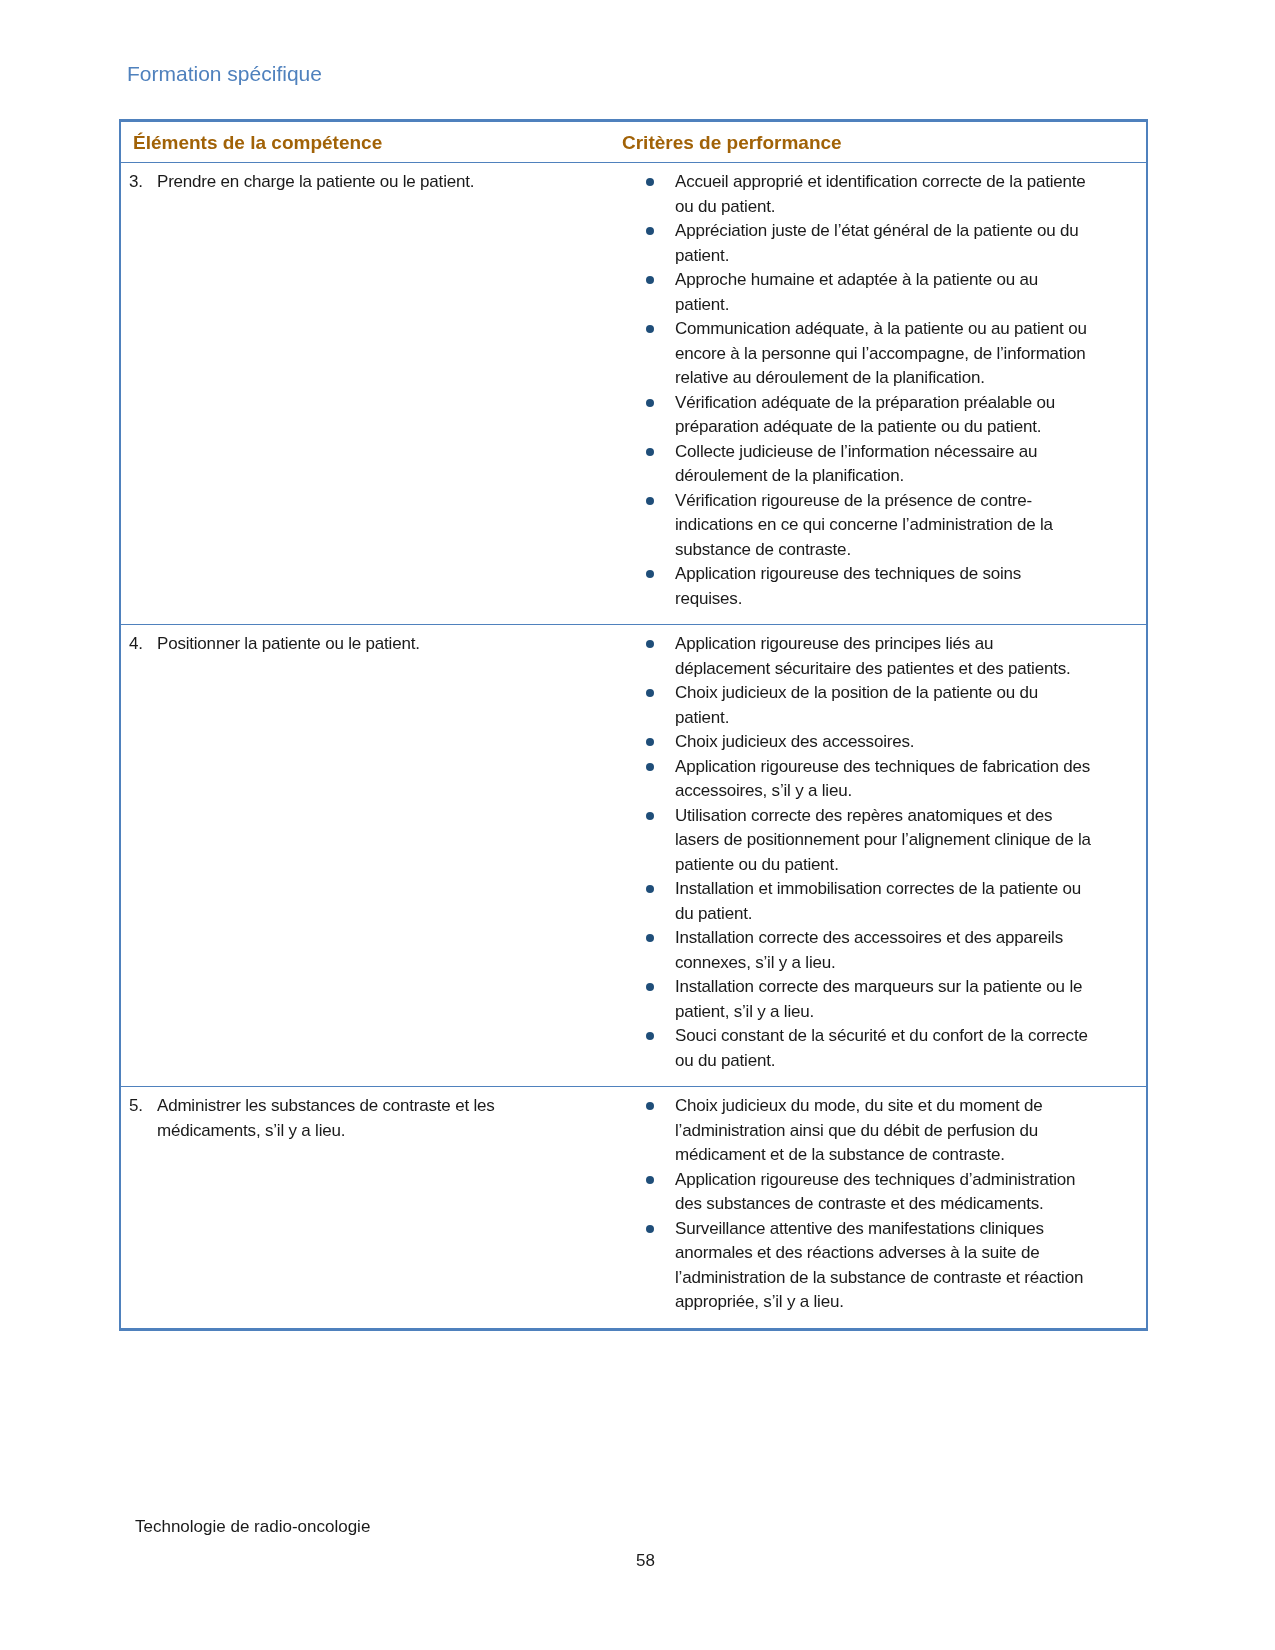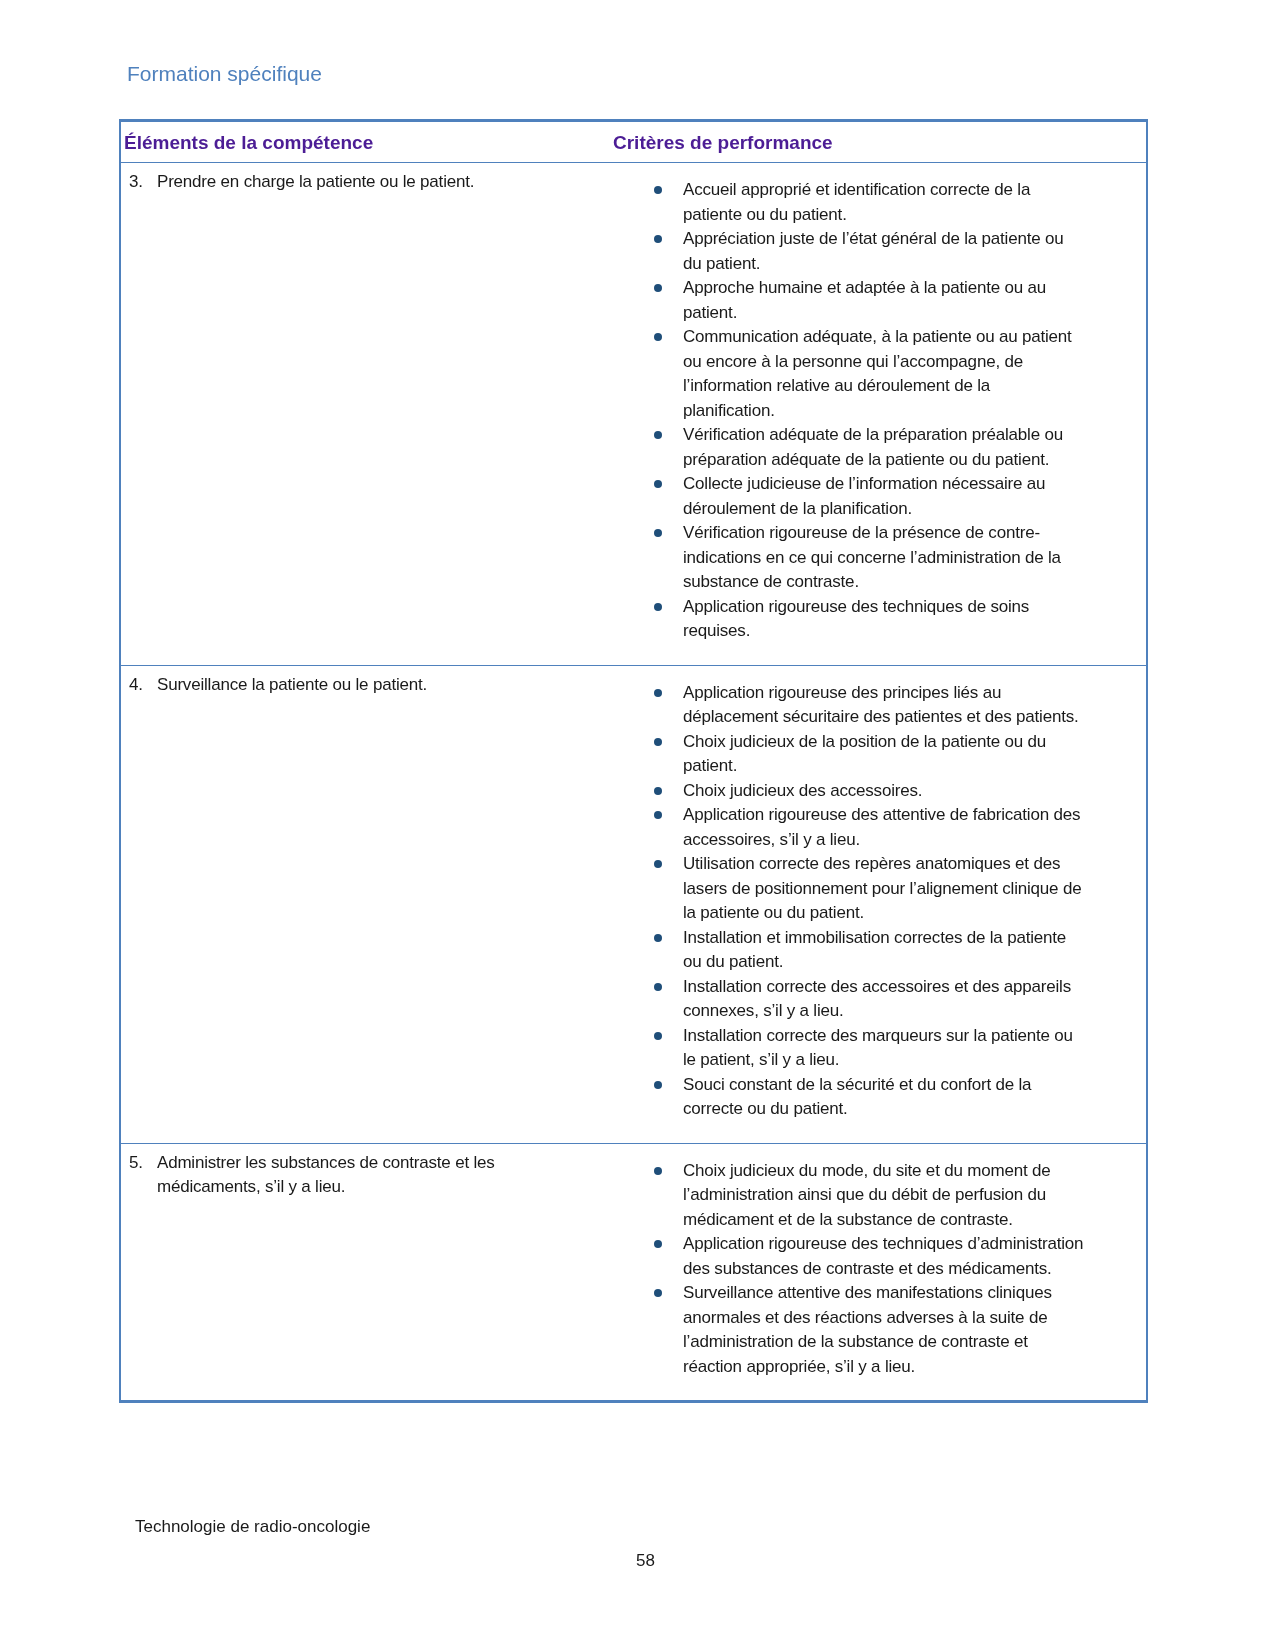--- a/index.html
+++ b/index.html
@@ -22,38 +22,38 @@
   table.comp-table {
     position:absolute; left:119px; top:119px;
     width:1029px;
     border-collapse:collapse;
     table-layout:fixed;
   }
   table.comp-table { border:2px solid #4F81BD; border-top:3px solid #4F81BD; border-bottom:3px solid #4F81BD; }
 
   th {
     text-align:left; vertical-align:top;
-    font-size:19px; font-weight:bold; color:#4c1d95;
-    padding:10px 8px 8px 3px;
+    font-size:19px; font-weight:bold; color:#a16207;
+    padding:10px 8px 8px 12px;
     border-bottom:1px solid #4F81BD;
   }
   th.col-elements { width:490px; }
 
   td {
     vertical-align:top;
     font-size:17px; line-height:24.5px; letter-spacing:-0.2px;
     padding:7px 8px 13px 8px;
   }
   tbody tr + tr td { border-top:1px solid #4F81BD; }
 
   .element-item { display:flex; padding-right:60px; }
   .element-num { flex:none; width:28px; }
   .element-text { flex:1; }
 
-  ul.criteria { list-style:none; margin:8px; padding:0 46px 0 0; }
+  ul.criteria { list-style:none; margin:0; padding:0 46px 0 0; }
   ul.criteria li { position:relative; padding-left:57px; }
   .bullet {
     position:absolute; left:28px; top:8px;
     width:8px; height:8px; border-radius:50%;
     background:#1F4E79;
     display:block;
   }
 
   .footer-left {
     position:absolute; left:135px; top:1517px;
@@ -96,29 +96,29 @@
               <li><span class="bullet"></span><span>Collecte judicieuse de l’information nécessaire au déroulement de la planification.</span></li>
               <li><span class="bullet"></span><span>Vérification rigoureuse de la présence de contre-indications en ce qui concerne l’administration de la substance de contraste.</span></li>
               <li><span class="bullet"></span><span>Application rigoureuse des techniques de soins requises.</span></li>
             </ul>
           </td>
         </tr>
         <tr>
           <td>
             <div class="element-item">
               <span class="element-num">4.</span>
-              <span class="element-text">Surveillance la patiente ou le patient.</span>
+              <span class="element-text">Positionner la patiente ou le patient.</span>
             </div>
           </td>
           <td>
             <ul class="criteria">
               <li><span class="bullet"></span><span>Application rigoureuse des principes liés au déplacement sécuritaire des patientes et des patients.</span></li>
               <li><span class="bullet"></span><span>Choix judicieux de la position de la patiente ou du patient.</span></li>
               <li><span class="bullet"></span><span>Choix judicieux des accessoires.</span></li>
-              <li><span class="bullet"></span><span>Application rigoureuse des attentive de fabrication des accessoires, s’il y a lieu.</span></li>
+              <li><span class="bullet"></span><span>Application rigoureuse des techniques de fabrication des accessoires, s’il y a lieu.</span></li>
               <li><span class="bullet"></span><span>Utilisation correcte des repères anatomiques et des lasers de positionnement pour l’alignement clinique de la patiente ou du patient.</span></li>
               <li><span class="bullet"></span><span>Installation et immobilisation correctes de la patiente ou du patient.</span></li>
               <li><span class="bullet"></span><span>Installation correcte des accessoires et des appareils connexes, s’il y a lieu.</span></li>
               <li><span class="bullet"></span><span>Installation correcte des marqueurs sur la patiente ou le patient, s’il y a lieu.</span></li>
               <li><span class="bullet"></span><span>Souci constant de la sécurité et du confort de la correcte ou du patient.</span></li>
             </ul>
           </td>
         </tr>
         <tr>
           <td>

